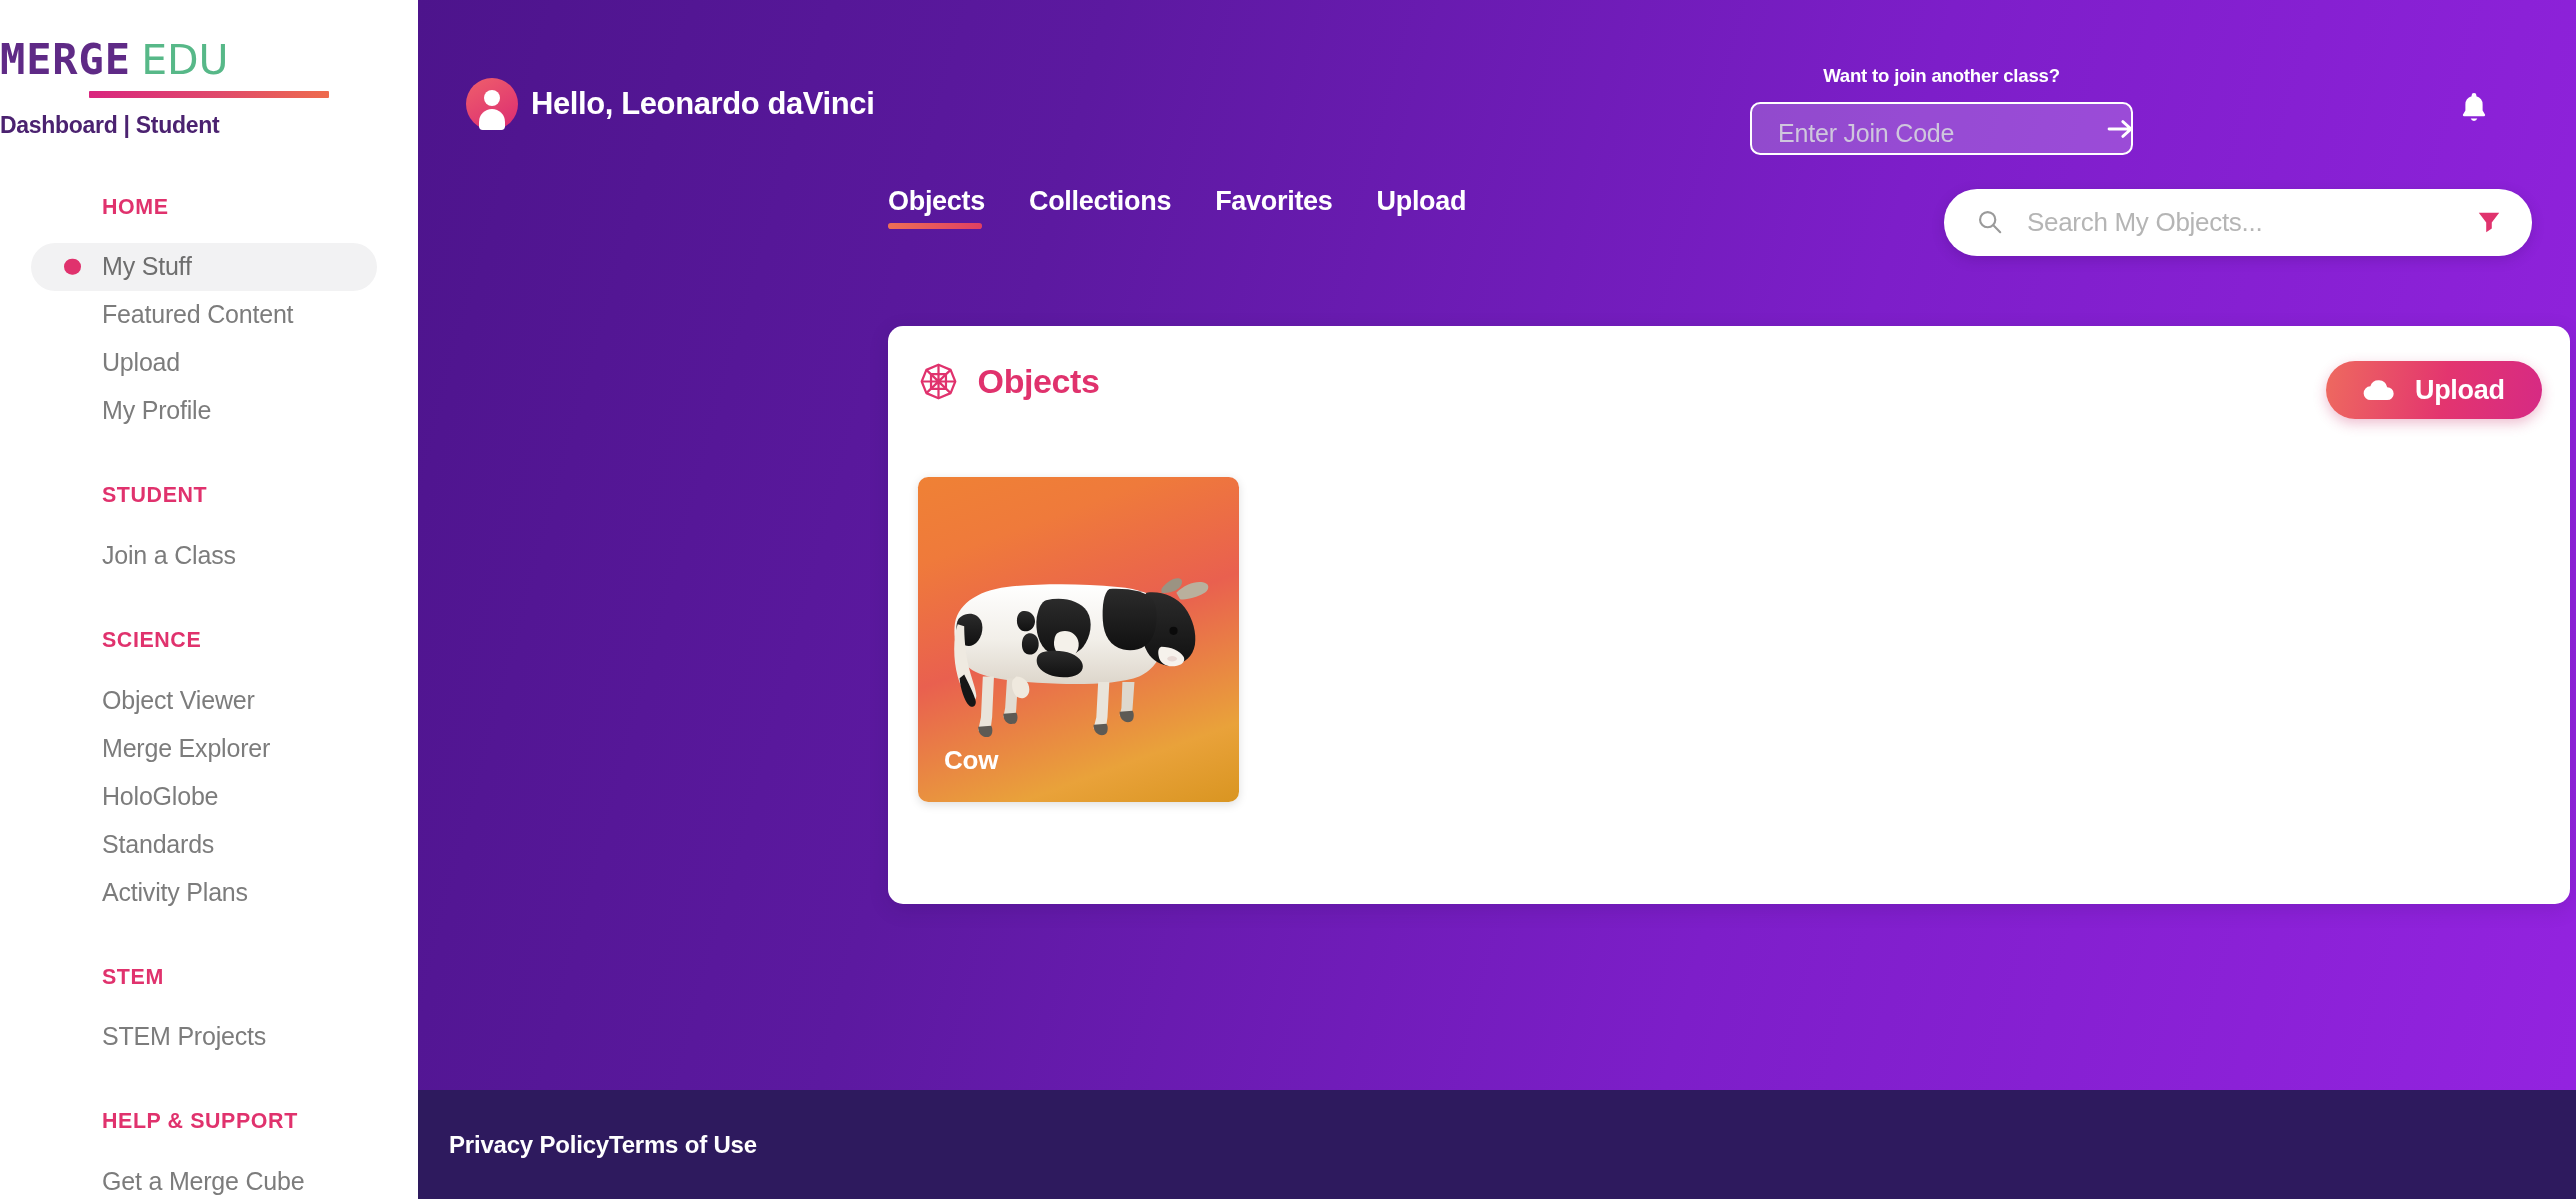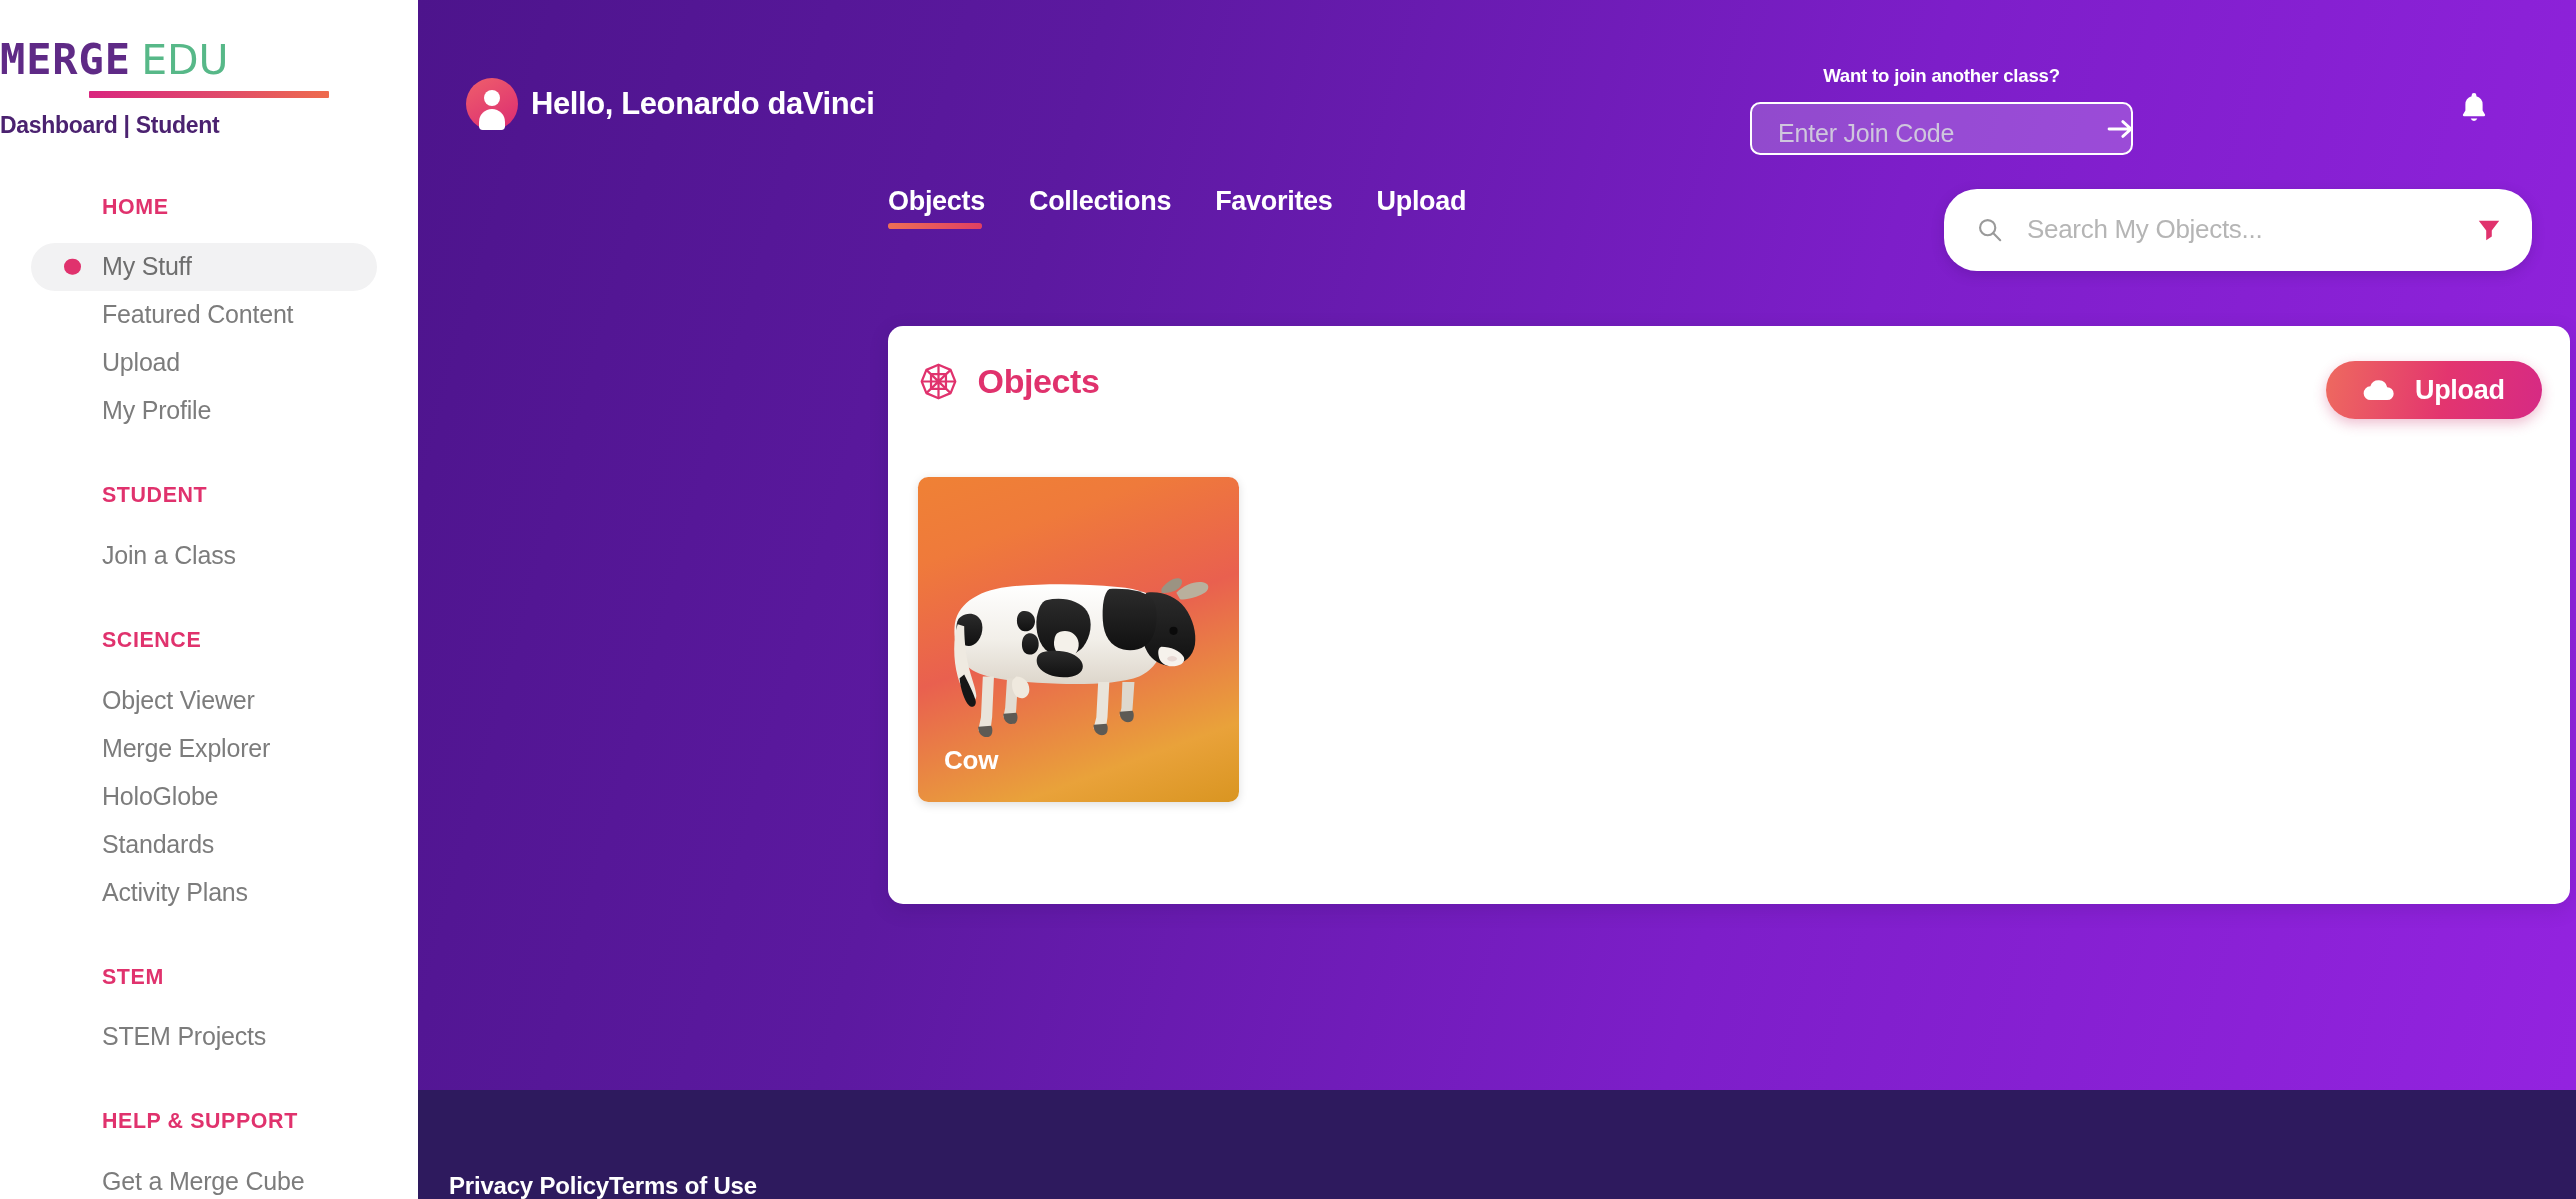--- a/index.html
+++ b/index.html
@@ -122,21 +122,21 @@
   .tab {
     position:relative; color:#ffffff; font-size:27px; font-weight:700;
     letter-spacing:-0.3px; margin-right:44px; cursor:pointer; padding-bottom:12px;
   }
   .tab.active::after {
     content:""; position:absolute; left:0; right:2.8px; bottom:0; height:5.6px;
     border-radius:2.8px;
     background:linear-gradient(90deg,#ef6f55 0%,#e03f63 100%);
   }
   .searchbar {
-    position:absolute; left:1526px; right:44px; top:2.8px; height:82px;
+    position:absolute; left:1526px; right:44px; top:2.8px; height:67px;
     background:#ffffff; border-radius:33px; display:flex; align-items:center;
     padding:0 30px 0 33px; box-shadow:0 3.7px 13px rgba(40,0,70,.18);justify-content:flex-end;
   }
   .search-ico { flex:0 0 auto; width:26px; height:26px; margin-right:24px; }
   .search-input {
     flex:1 1 auto; border:0; outline:0; background:transparent;
     font-family:"Liberation Sans", sans-serif;
     font-size:26px; font-weight:500; color:#555; letter-spacing:-0.3px;
   }
   .search-input::placeholder { color:#b5b5b5; opacity:1; }
@@ -177,21 +177,21 @@
   }
   .obj-name {
     position:absolute; left:26px; bottom:26px; color:#fff;
     font-size:26px; font-weight:700; letter-spacing:-0.2px;
   }
   .cow-img { position:absolute; left:9.3px; top:58px; width:307px; height:214px; }
 
   
   .footer {
     flex:0 0 110px; height:110px; background:#2e1a5e;
-    position:relative; display:flex; align-items:flex-end;
+    position:relative; display:flex; align-items:center;
   }
   .footer-link {
     color:#ffffff; font-size:24px; font-weight:700; letter-spacing:-0.2px;
     cursor:pointer;
   }
   .fl1 { margin-left:31px; }
   .fl2 { }
 </style>
 </head>
 <body>

